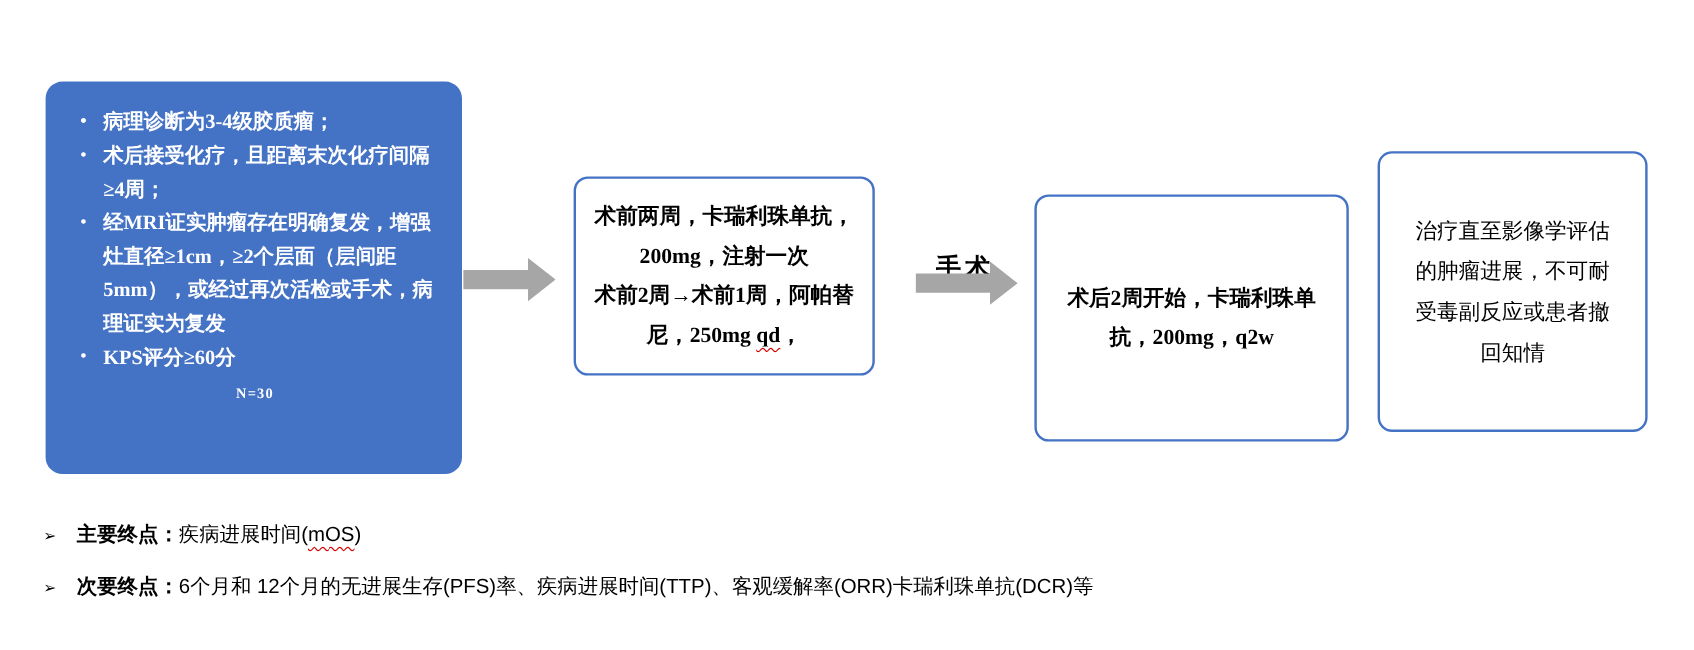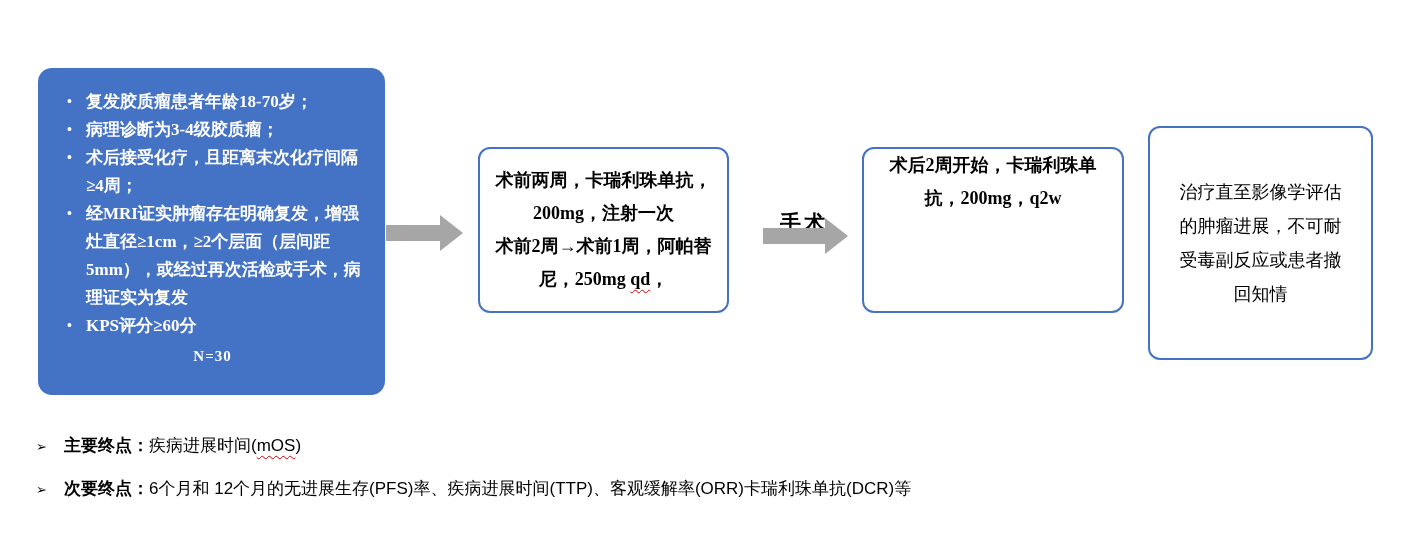--- a/index.html
+++ b/index.html
@@ -11,30 +11,30 @@
 
   
   .inclusion-box {
     position:absolute; left:38px; top:68px; width:347px; height:327px;
     background:#4472C4; border-radius:14px; color:#ffffff;
     padding:20px 24px 10px 26px; font-weight:bold; font-size:17px; line-height:28px;
   }
   .inclusion-box ul { list-style:none; }
   .inclusion-box li { position:relative; padding-left:22px; }
   .inclusion-box .bullet { position:absolute; left:3px; top:0; font-size:14px; }
-  .n-label { text-align:center; margin-top:2px; font-size:15px; letter-spacing:1px; }
+  .n-label { text-align:center; margin-top:2px; font-size:12px; letter-spacing:1px; }
 
   
   .flow-box {
     position:absolute; background:#ffffff; border:2px solid #4472C4; border-radius:12px;
     display:flex; flex-direction:column; justify-content:center; align-items:center;
     text-align:center; font-weight:bold; font-size:18px; line-height:33px; padding:0 12px;
   }
   .box-pre  { left:478px; top:147px; width:251px; height:166px; }
-  .box-post { left:862px; top:147px; width:262px; height:166px;justify-content:space-between; }
+  .box-post { left:862px; top:162px; width:262px; height:206px; }
   .box-cont {
     left:1148px; top:126px; width:225px; height:234px;
     font-weight:normal; font-size:18px; line-height:34px; padding:0 28px;
   }
 
   .arrow { position:absolute; }
   .arrow1 { left:386px; top:214px; }
   .arrow2 { left:763px; top:217px; }
 
   .surgery-label {
@@ -59,21 +59,20 @@
 </style>
 </head>
 <body>
 
 <div class="canvas">
 
   <div class="inclusion-box">
     <ul>
       <li>
         <span class="bullet">•</span>
-        <span>复发胶质瘤患者年龄18-70岁；</span>
       </li>
       <li>
         <span class="bullet">•</span>
         <span>病理诊断为3-4级胶质瘤；</span>
       </li>
       <li>
         <span class="bullet">•</span>
         <span>术后接受化疗，且距离末次化疗间隔≥4周；</span>
       </li>
       <li>

